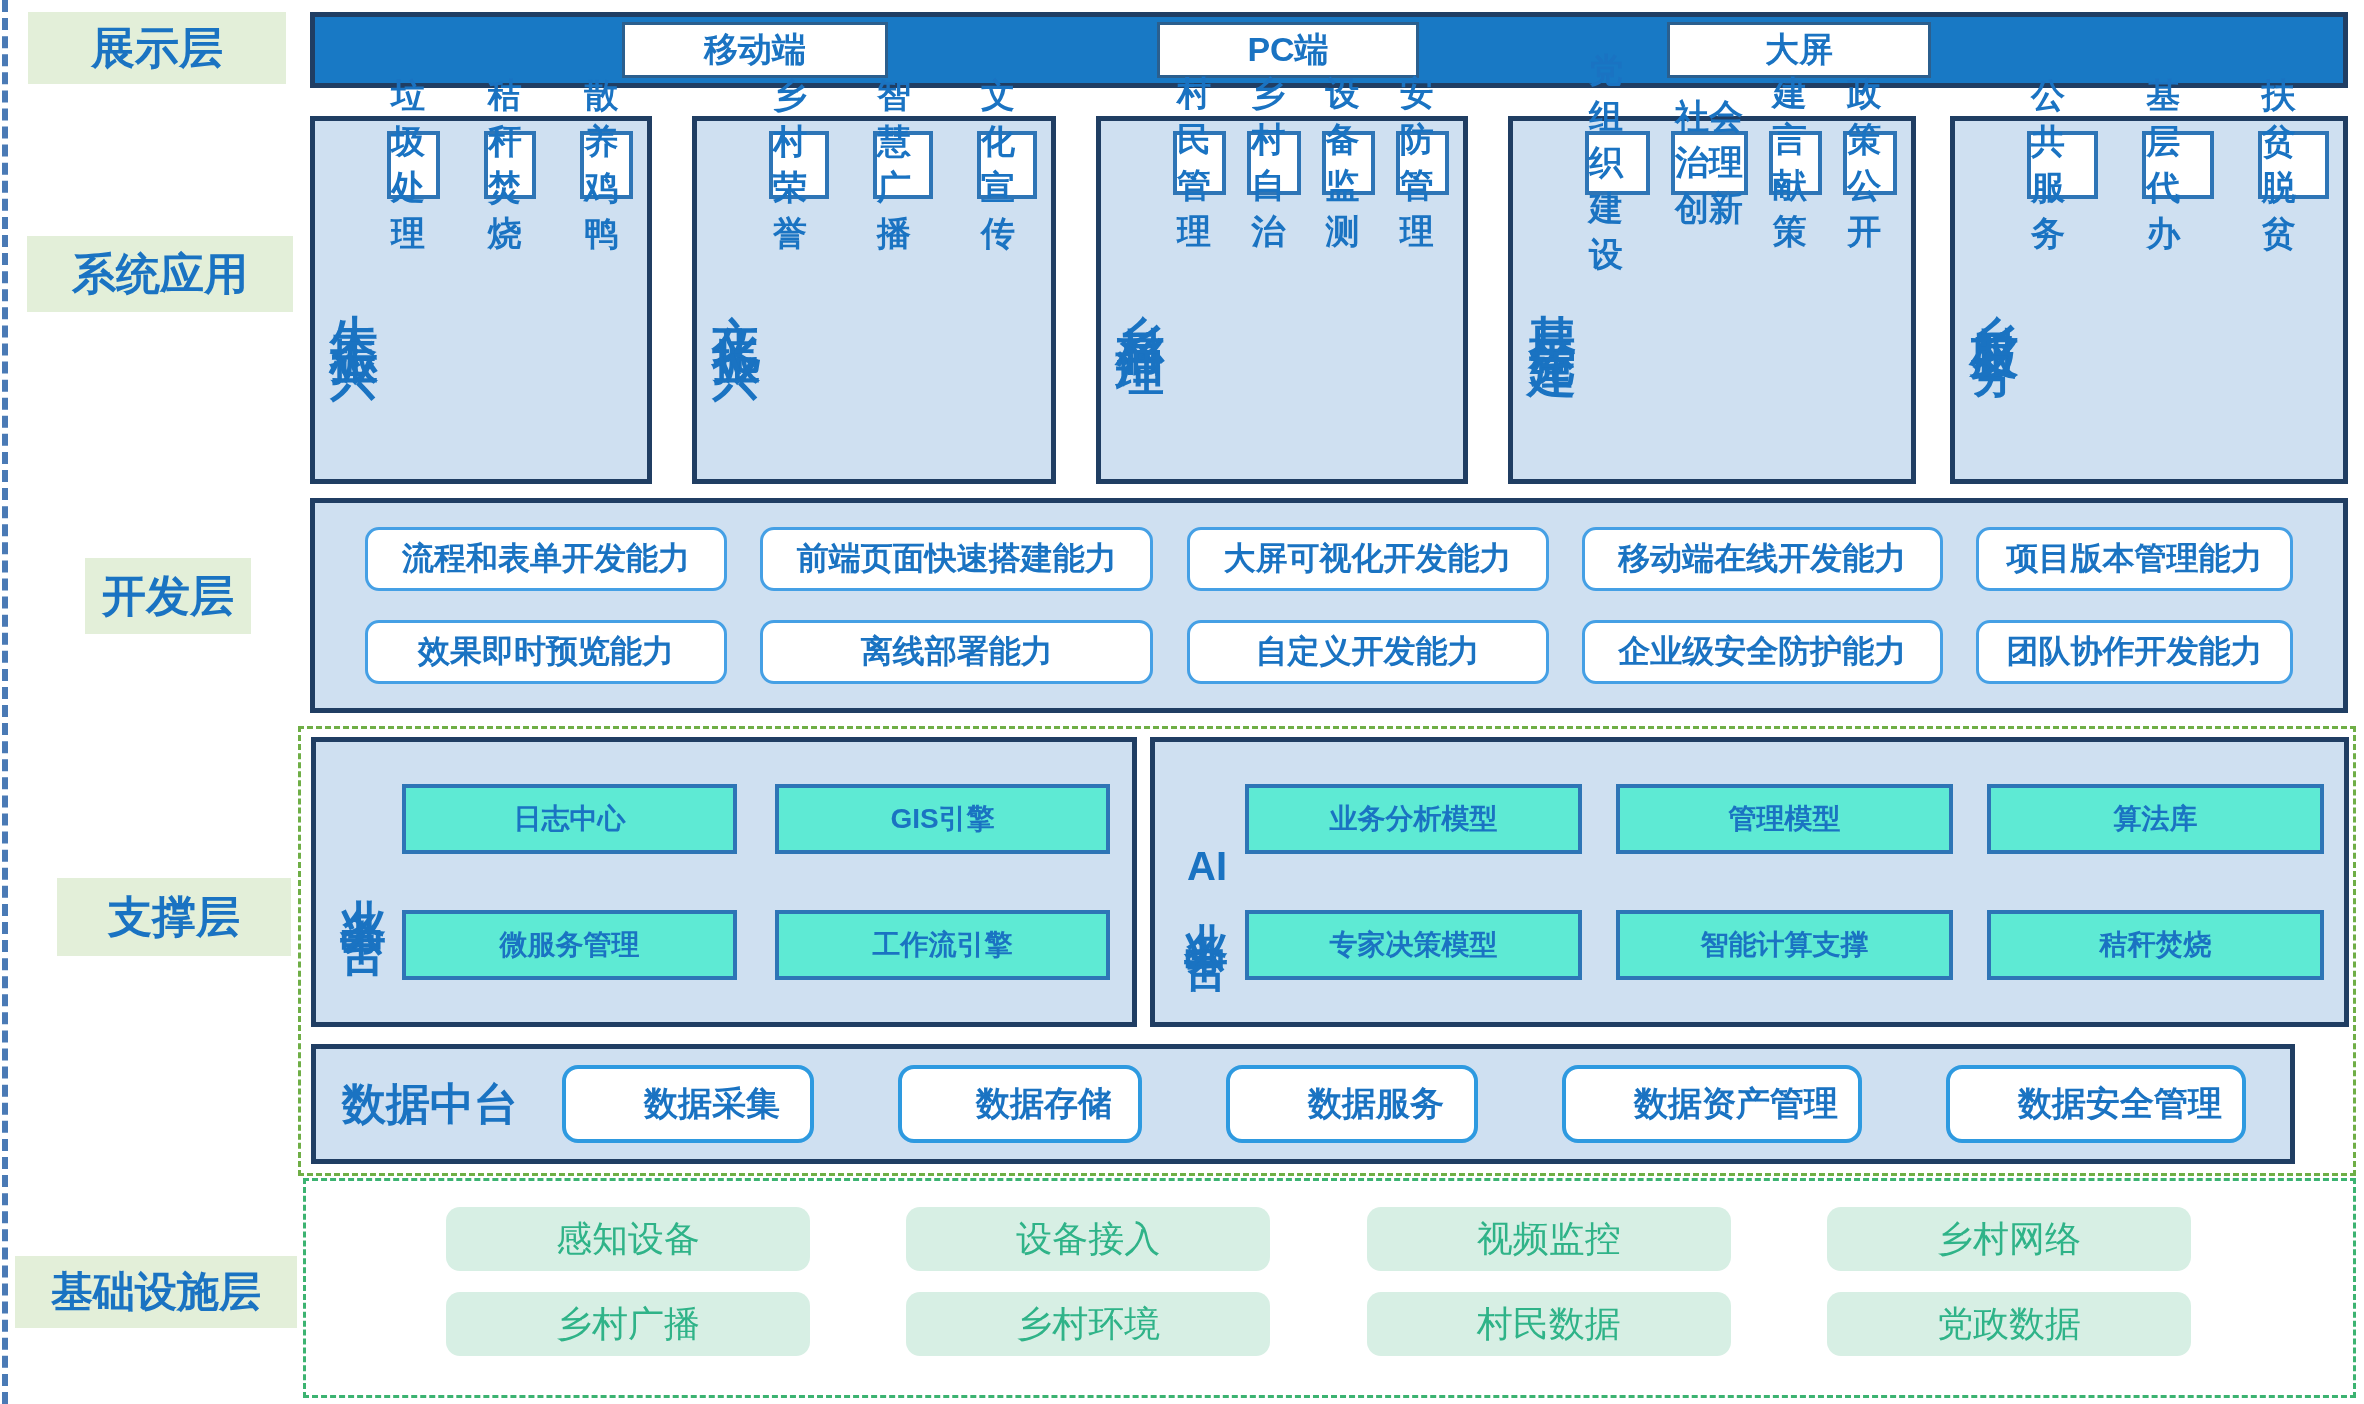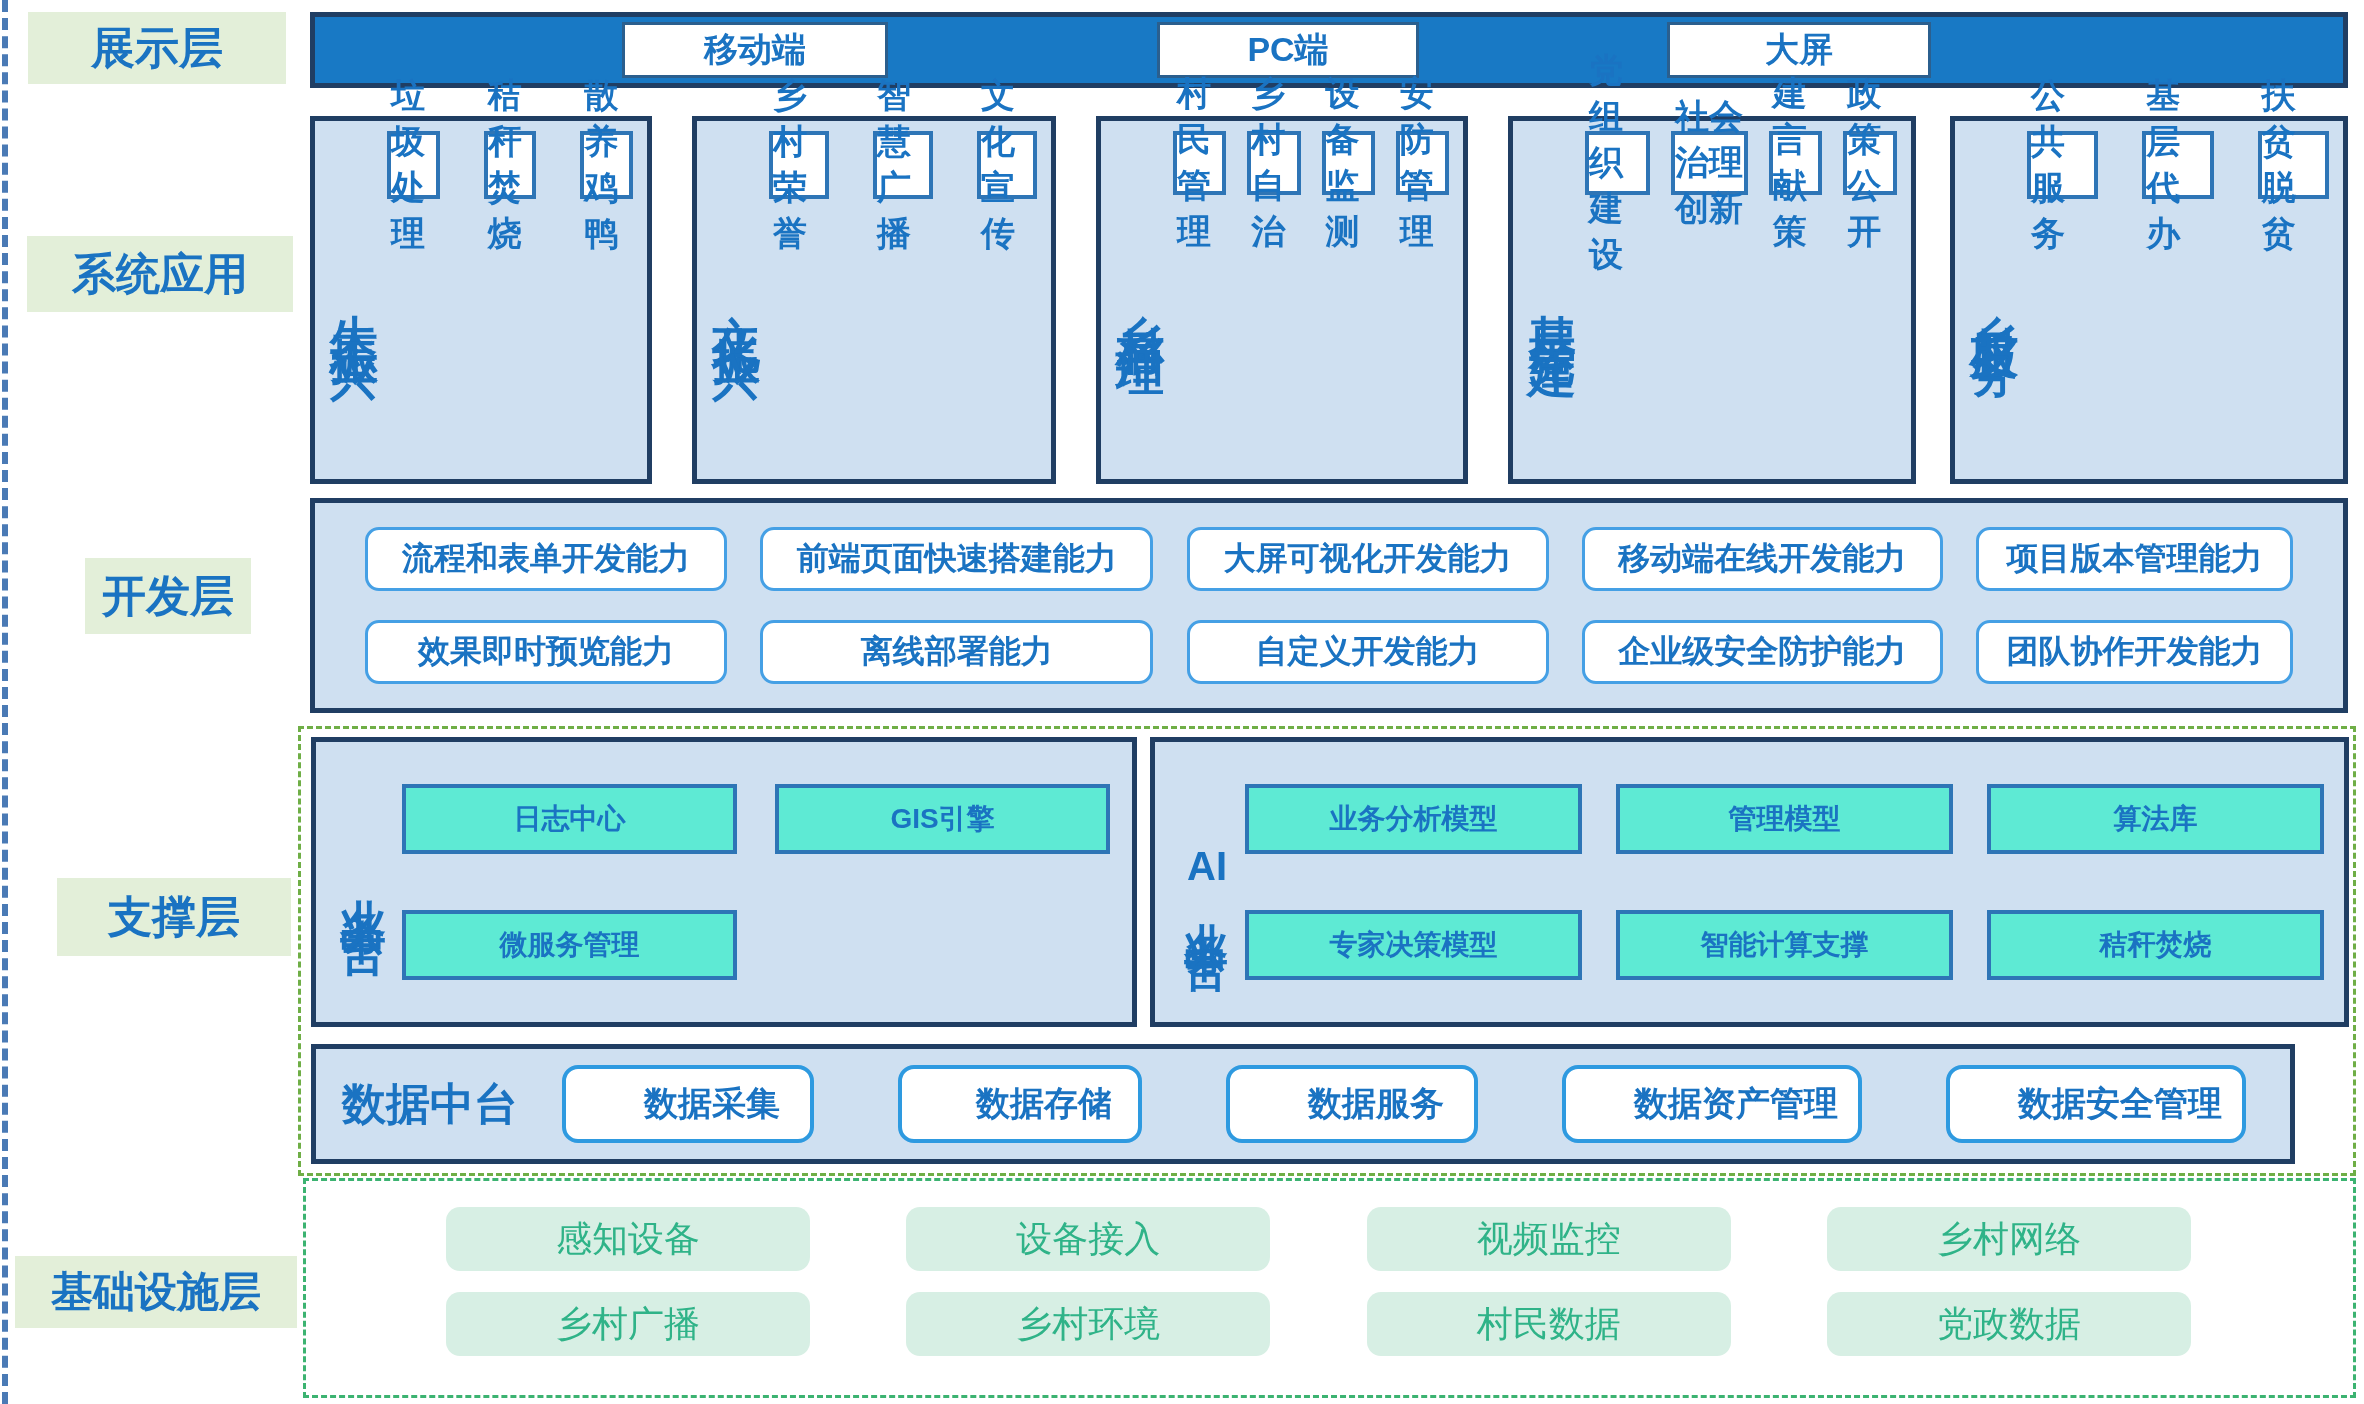--- a/index.html
+++ b/index.html
@@ -142,20 +142,21 @@
   </div>
 
   <div class="abs support-wrap" style="left:298px;top:726px;width:2058px;height:450px;">
 
     <div class="abs platform-box biz-box" style="left:10px;top:8px;width:826px;height:290px;">
       <div class="vtitle">业务中台</div>
       <div class="grid2x2">
         <div class="sq-item center">日志中心</div>
         <div class="sq-item center">GIS引擎</div>
         <div class="sq-item center">微服务管理</div>
+        <div class="sq-item center">工作流引擎</div>
       </div>
     </div>
 
     <div class="abs platform-box ai-box" style="left:849px;top:8px;width:1199px;height:290px;">
       <div class="ai-label">
         <span class="ai-prefix">AI</span>
         <span class="vtitle">业务中台</span>
       </div>
       <div class="grid2x3">
         <div class="sq-item center">业务分析模型</div>

